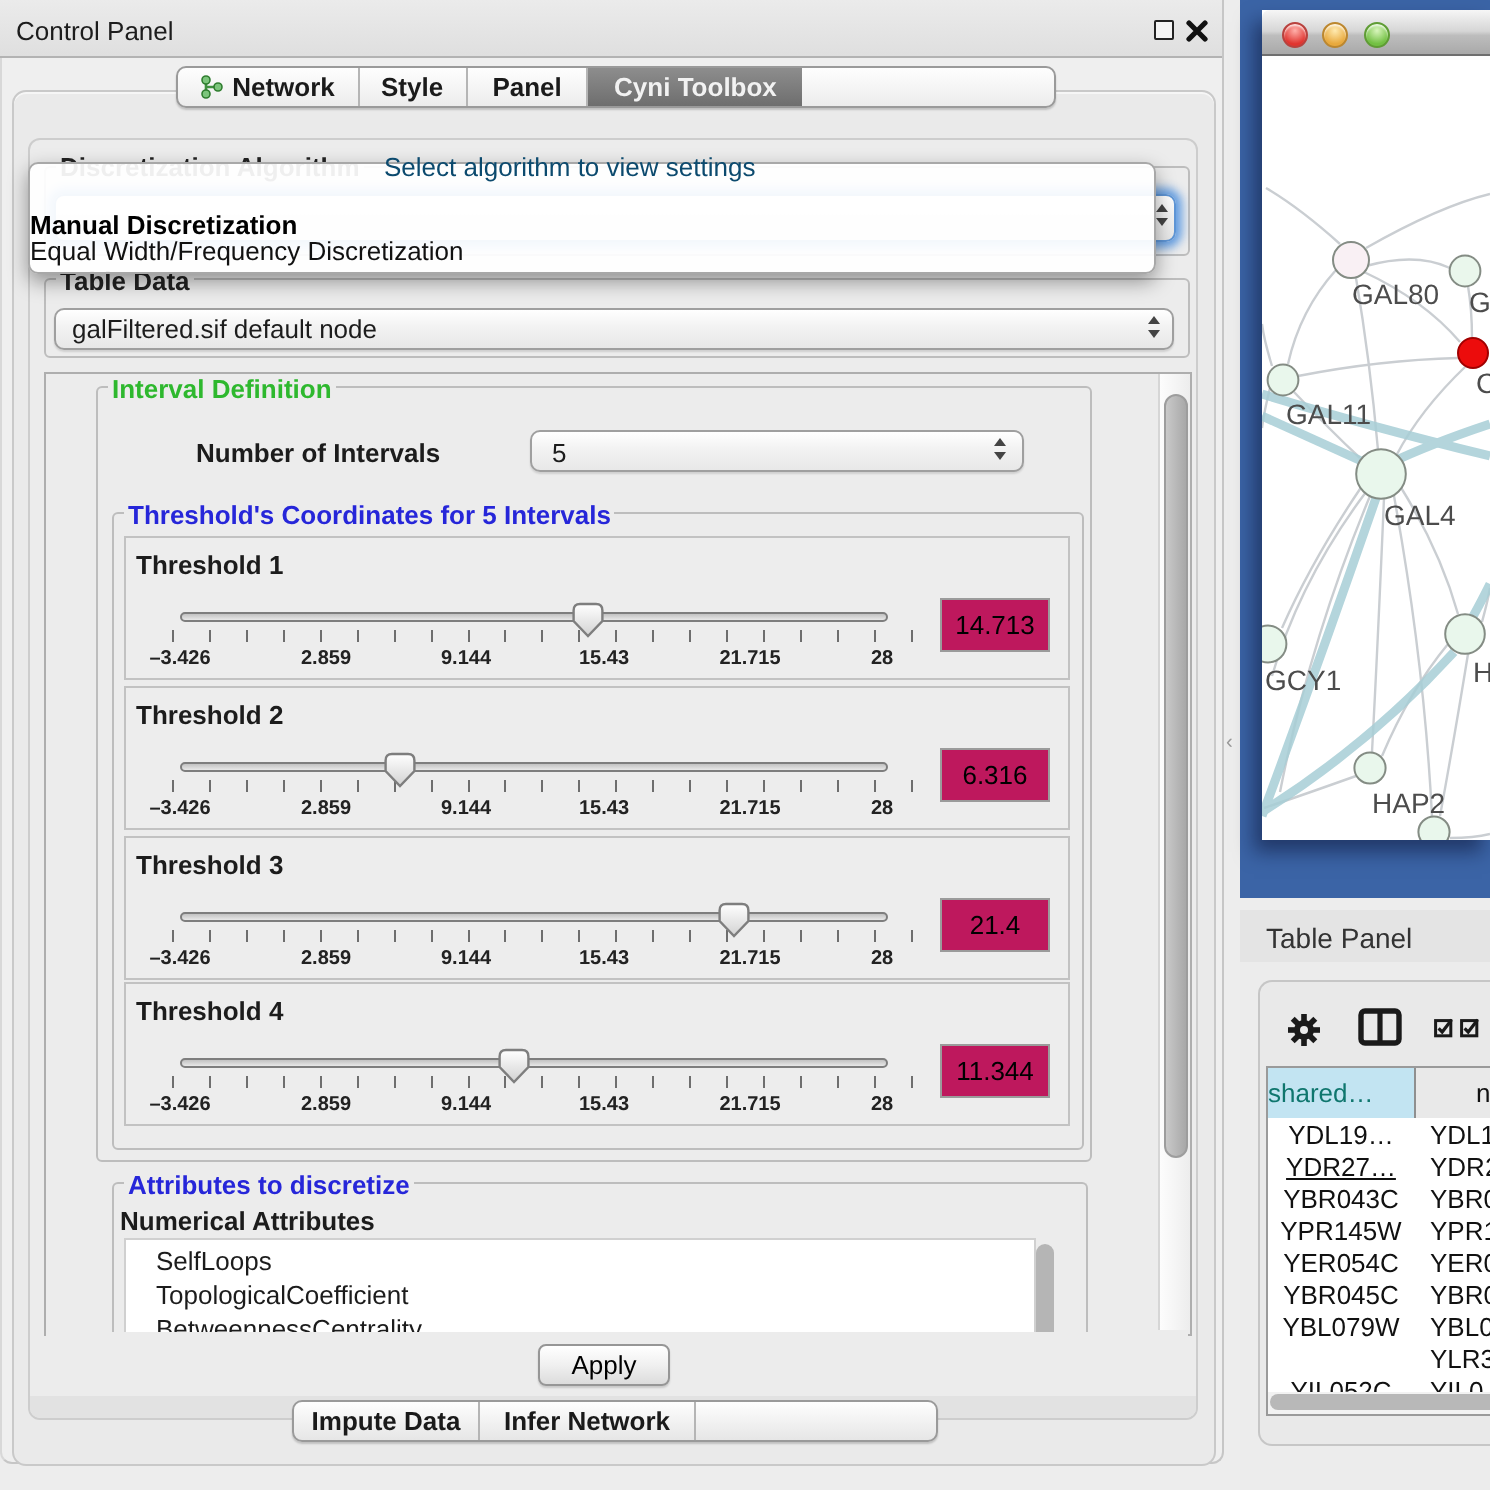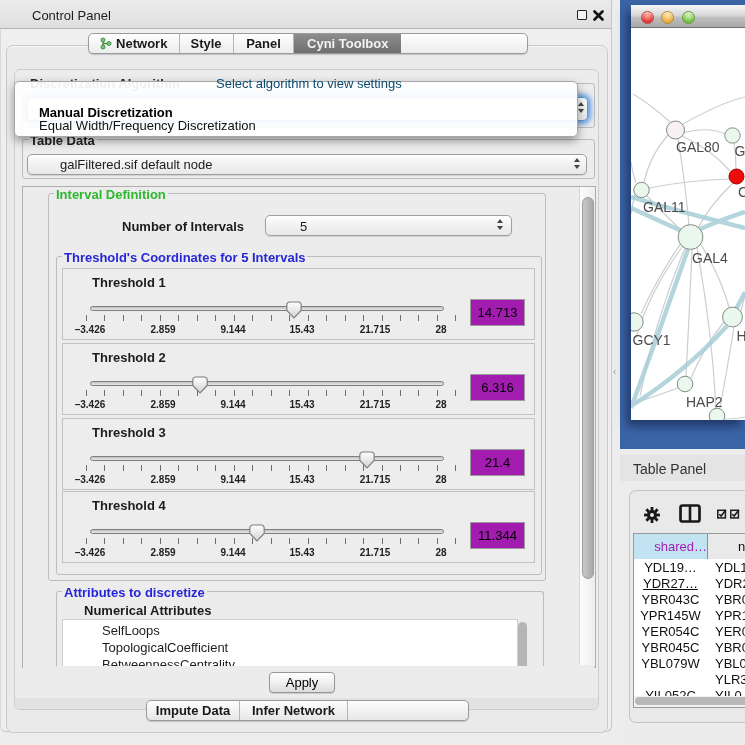--- a/index.html
+++ b/index.html
@@ -1,31 +1,31 @@
 <!DOCTYPE html>
 <html><head><meta charset="utf-8">
 <style>
 html,body{margin:0;padding:0;}
 body{width:745px;height:745px;position:relative;overflow:hidden;background:#ededed;
   font-family:"Liberation Sans",sans-serif;}
 .a{position:absolute;}
-.t{position:absolute;font:13px "Liberation Sans",sans-serif;white-space:nowrap;color:#1c1c1c;margin-left:24px;}
+.t{position:absolute;font:13px "Liberation Sans",sans-serif;white-space:nowrap;color:#1c1c1c;}
 .b{font-weight:bold;}
 .combo{position:absolute;border:1px solid #9f9f9f;border-radius:5px;
   background:linear-gradient(#ffffff,#f2f2f2 45%,#e8e8e8);box-shadow:0 1px 1px rgba(0,0,0,0.12);}
 .arr{position:absolute;width:0;height:0;border-left:3.5px solid transparent;border-right:3.5px solid transparent;}
 .au{border-bottom:4.5px solid #444;}
 .ad{border-top:4.5px solid #444;}
 .grp{position:absolute;border:1px solid #bdbdbd;border-radius:3px;}
 .gt{position:absolute;font:bold 13px 'Liberation Sans',sans-serif;white-space:nowrap;padding:0 2px;}
 .tbox{position:absolute;border:1px solid #c2c2c2;background:#ededed;}
 .track{position:absolute;height:3px;background:linear-gradient(#c2c2c2,#e8e8e8);border:1px solid #7e7e7e;border-radius:3px;}
 .ticks{position:absolute;height:6px;background:repeating-linear-gradient(to right,#6e6e6e 0,#6e6e6e 1px,transparent 1px,transparent 18.47px);}
 .tl{position:absolute;font:bold 10px "Liberation Sans",sans-serif;color:#222;white-space:nowrap;transform:translateX(-50%);}
-.vbox{position:absolute;width:53px;height:25px;background:#a21caf;border:1px solid #9b9b9b;
+.vbox{position:absolute;width:53px;height:25px;background:#be185d;border:1px solid #9b9b9b;
   font:13px "Liberation Sans",sans-serif;text-align:center;}
 .btn{position:absolute;border:1px solid #969696;border-radius:4px;
   background:linear-gradient(#ffffff,#f0f0f0 50%,#dcdcdc);
   font:13px "Liberation Sans",sans-serif;text-align:center;box-shadow:0 1px 1px rgba(0,0,0,0.15);}
 .thumb{position:absolute;width:16px;height:18px;}
 </style></head><body>
 
 <div class="a" style="left:0;top:0;width:610px;height:731px;background:#efefef;border-left:1px solid #d8d8d8;border-right:1px solid #c6c6c6;border-bottom:1px solid #c6c6c6;border-radius:0 0 6px 6px;"></div>
 <div class="a" style="left:0;top:0;width:611px;height:28px;background:linear-gradient(#ebebeb,#dfdfdf);border-bottom:1px solid #b3b3b3;"></div>
 <div class="t" style="left:8px;top:8px;">Control Panel</div>
@@ -259,21 +259,21 @@
   </svg>
 <svg class="a" style="left:717.0px;top:509px;" width="10" height="10">
     <rect x="0.8" y="1.3" width="7.6" height="7.6" fill="none" stroke="#1a1a1a" stroke-width="1.5"></rect>
     <path d="M2.3,5.2 L4.1,7 L8.8,0.9" fill="none" stroke="#1a1a1a" stroke-width="1.6"></path>
   </svg>
 <svg class="a" style="left:729.5px;top:509px;" width="10" height="10">
     <rect x="0.8" y="1.3" width="7.6" height="7.6" fill="none" stroke="#1a1a1a" stroke-width="1.5"></rect>
     <path d="M2.3,5.2 L4.1,7 L8.8,0.9" fill="none" stroke="#1a1a1a" stroke-width="1.6"></path>
   </svg>
 <div class="a" style="left:633px;top:533px;width:112px;height:174px;border-left:1px solid #9a9a9a;border-top:1px solid #9a9a9a;background:#fff;overflow:hidden;"></div>
-<div class="a" style="left:634px;top:534px;width:73px;height:25px;background:#c2e4f2;border-right:1px solid #8f8f8f;border-bottom:1px solid #8f8f8f;font:13px 'Liberation Sans',sans-serif;text-align:right;line-height:25px;color:#a21caf;">shared…</div>
+<div class="a" style="left:634px;top:534px;width:73px;height:25px;background:#c2e4f2;border-right:1px solid #8f8f8f;border-bottom:1px solid #8f8f8f;font:13px 'Liberation Sans',sans-serif;text-align:left;line-height:25px;color:#0f766e;">shared…</div>
 <div class="a" style="left:708px;top:534px;width:37px;height:25px;background:#e9e9e9;border-bottom:1px solid #8f8f8f;font:13px 'Liberation Sans',sans-serif;color:#111;line-height:25px;padding-left:30px;overflow:hidden;">n…</div>
 <div class="a" style="left:634px;top:559px;width:111px;height:136.5px;overflow:hidden;background:#fff;">
 <div style="position:absolute;left:0;top:0.5px;width:73px;height:16.4px;font:13px 'Liberation Sans',sans-serif;text-align:center;line-height:16.4px;color:#111;">YDL19…</div>
 <div style="position:absolute;left:81px;top:0.5px;width:40px;height:16.4px;font:13px 'Liberation Sans',sans-serif;line-height:16.4px;color:#111;">YDL1</div>
 <div style="position:absolute;left:0;top:16.6px;width:73px;height:16.4px;font:13px 'Liberation Sans',sans-serif;text-align:center;line-height:16.4px;color:#111;text-decoration:underline;">YDR27…</div>
 <div style="position:absolute;left:81px;top:16.6px;width:40px;height:16.4px;font:13px 'Liberation Sans',sans-serif;line-height:16.4px;color:#111;">YDR2</div>
 <div style="position:absolute;left:0;top:32.7px;width:73px;height:16.4px;font:13px 'Liberation Sans',sans-serif;text-align:center;line-height:16.4px;color:#111;">YBR043C</div>
 <div style="position:absolute;left:81px;top:32.7px;width:40px;height:16.4px;font:13px 'Liberation Sans',sans-serif;line-height:16.4px;color:#111;">YBR0</div>
 <div style="position:absolute;left:0;top:48.8px;width:73px;height:16.4px;font:13px 'Liberation Sans',sans-serif;text-align:center;line-height:16.4px;color:#111;">YPR145W</div>
 <div style="position:absolute;left:81px;top:48.8px;width:40px;height:16.4px;font:13px 'Liberation Sans',sans-serif;line-height:16.4px;color:#111;">YPR1</div>

